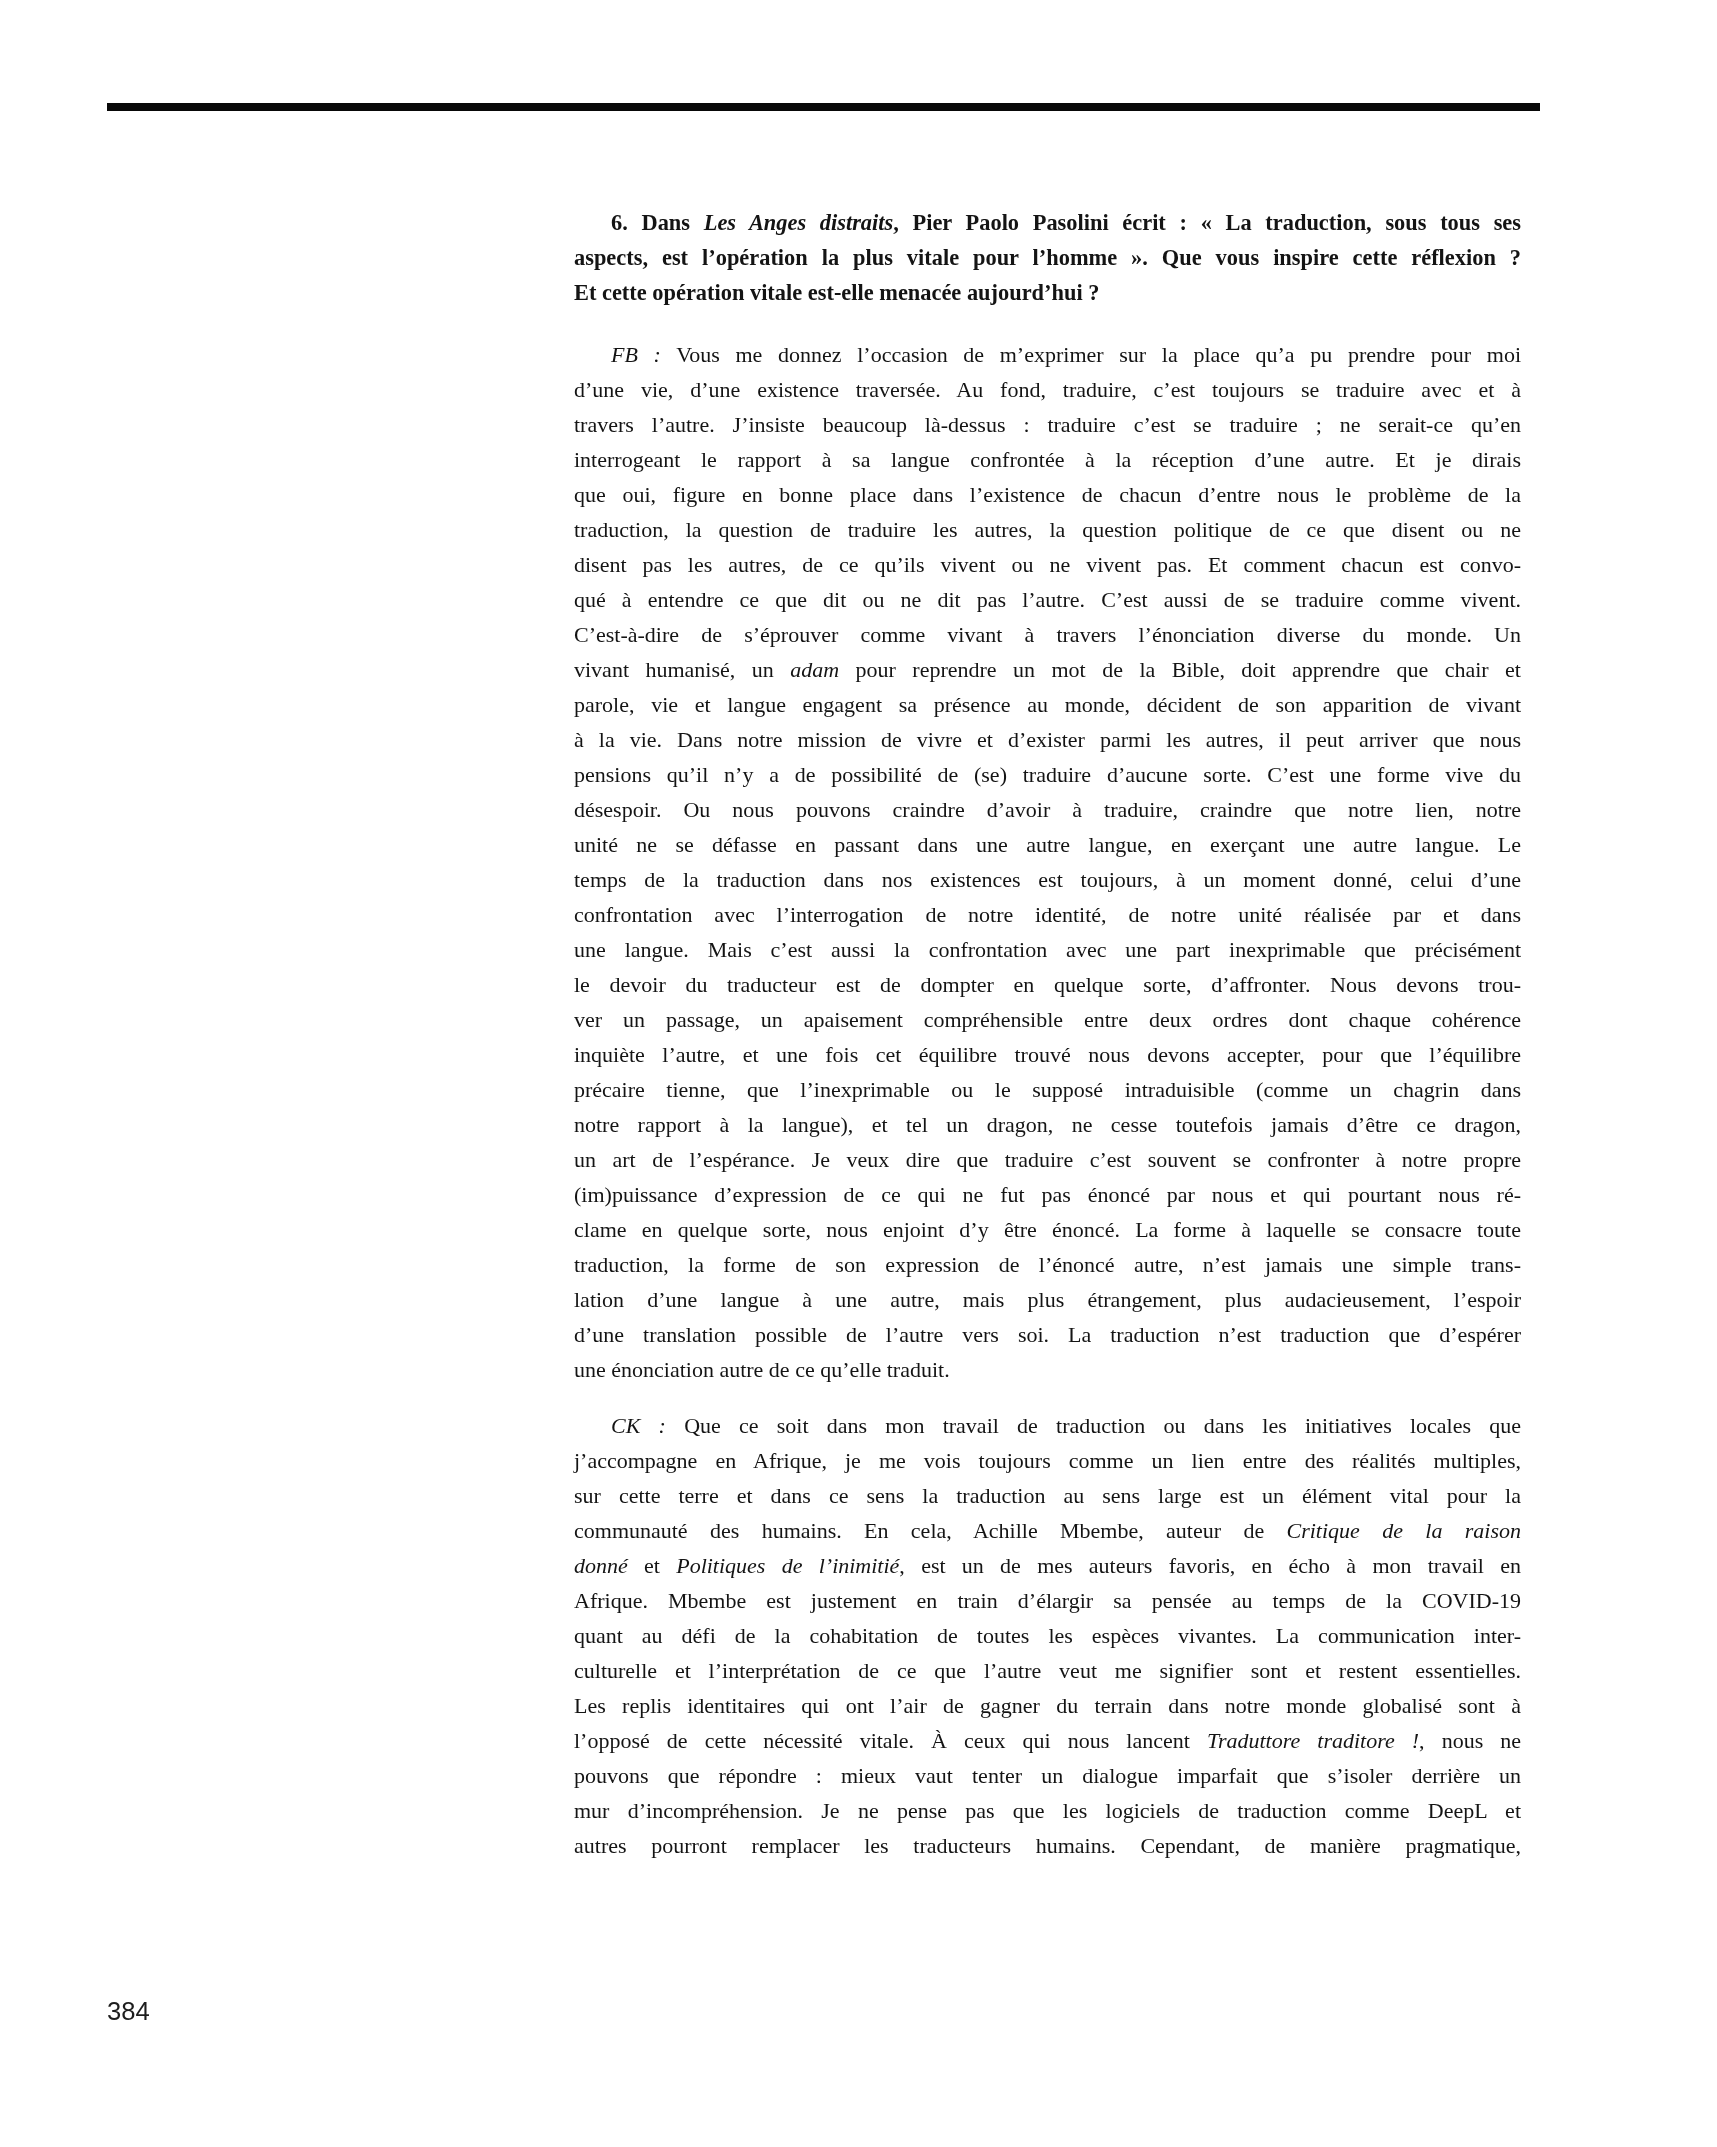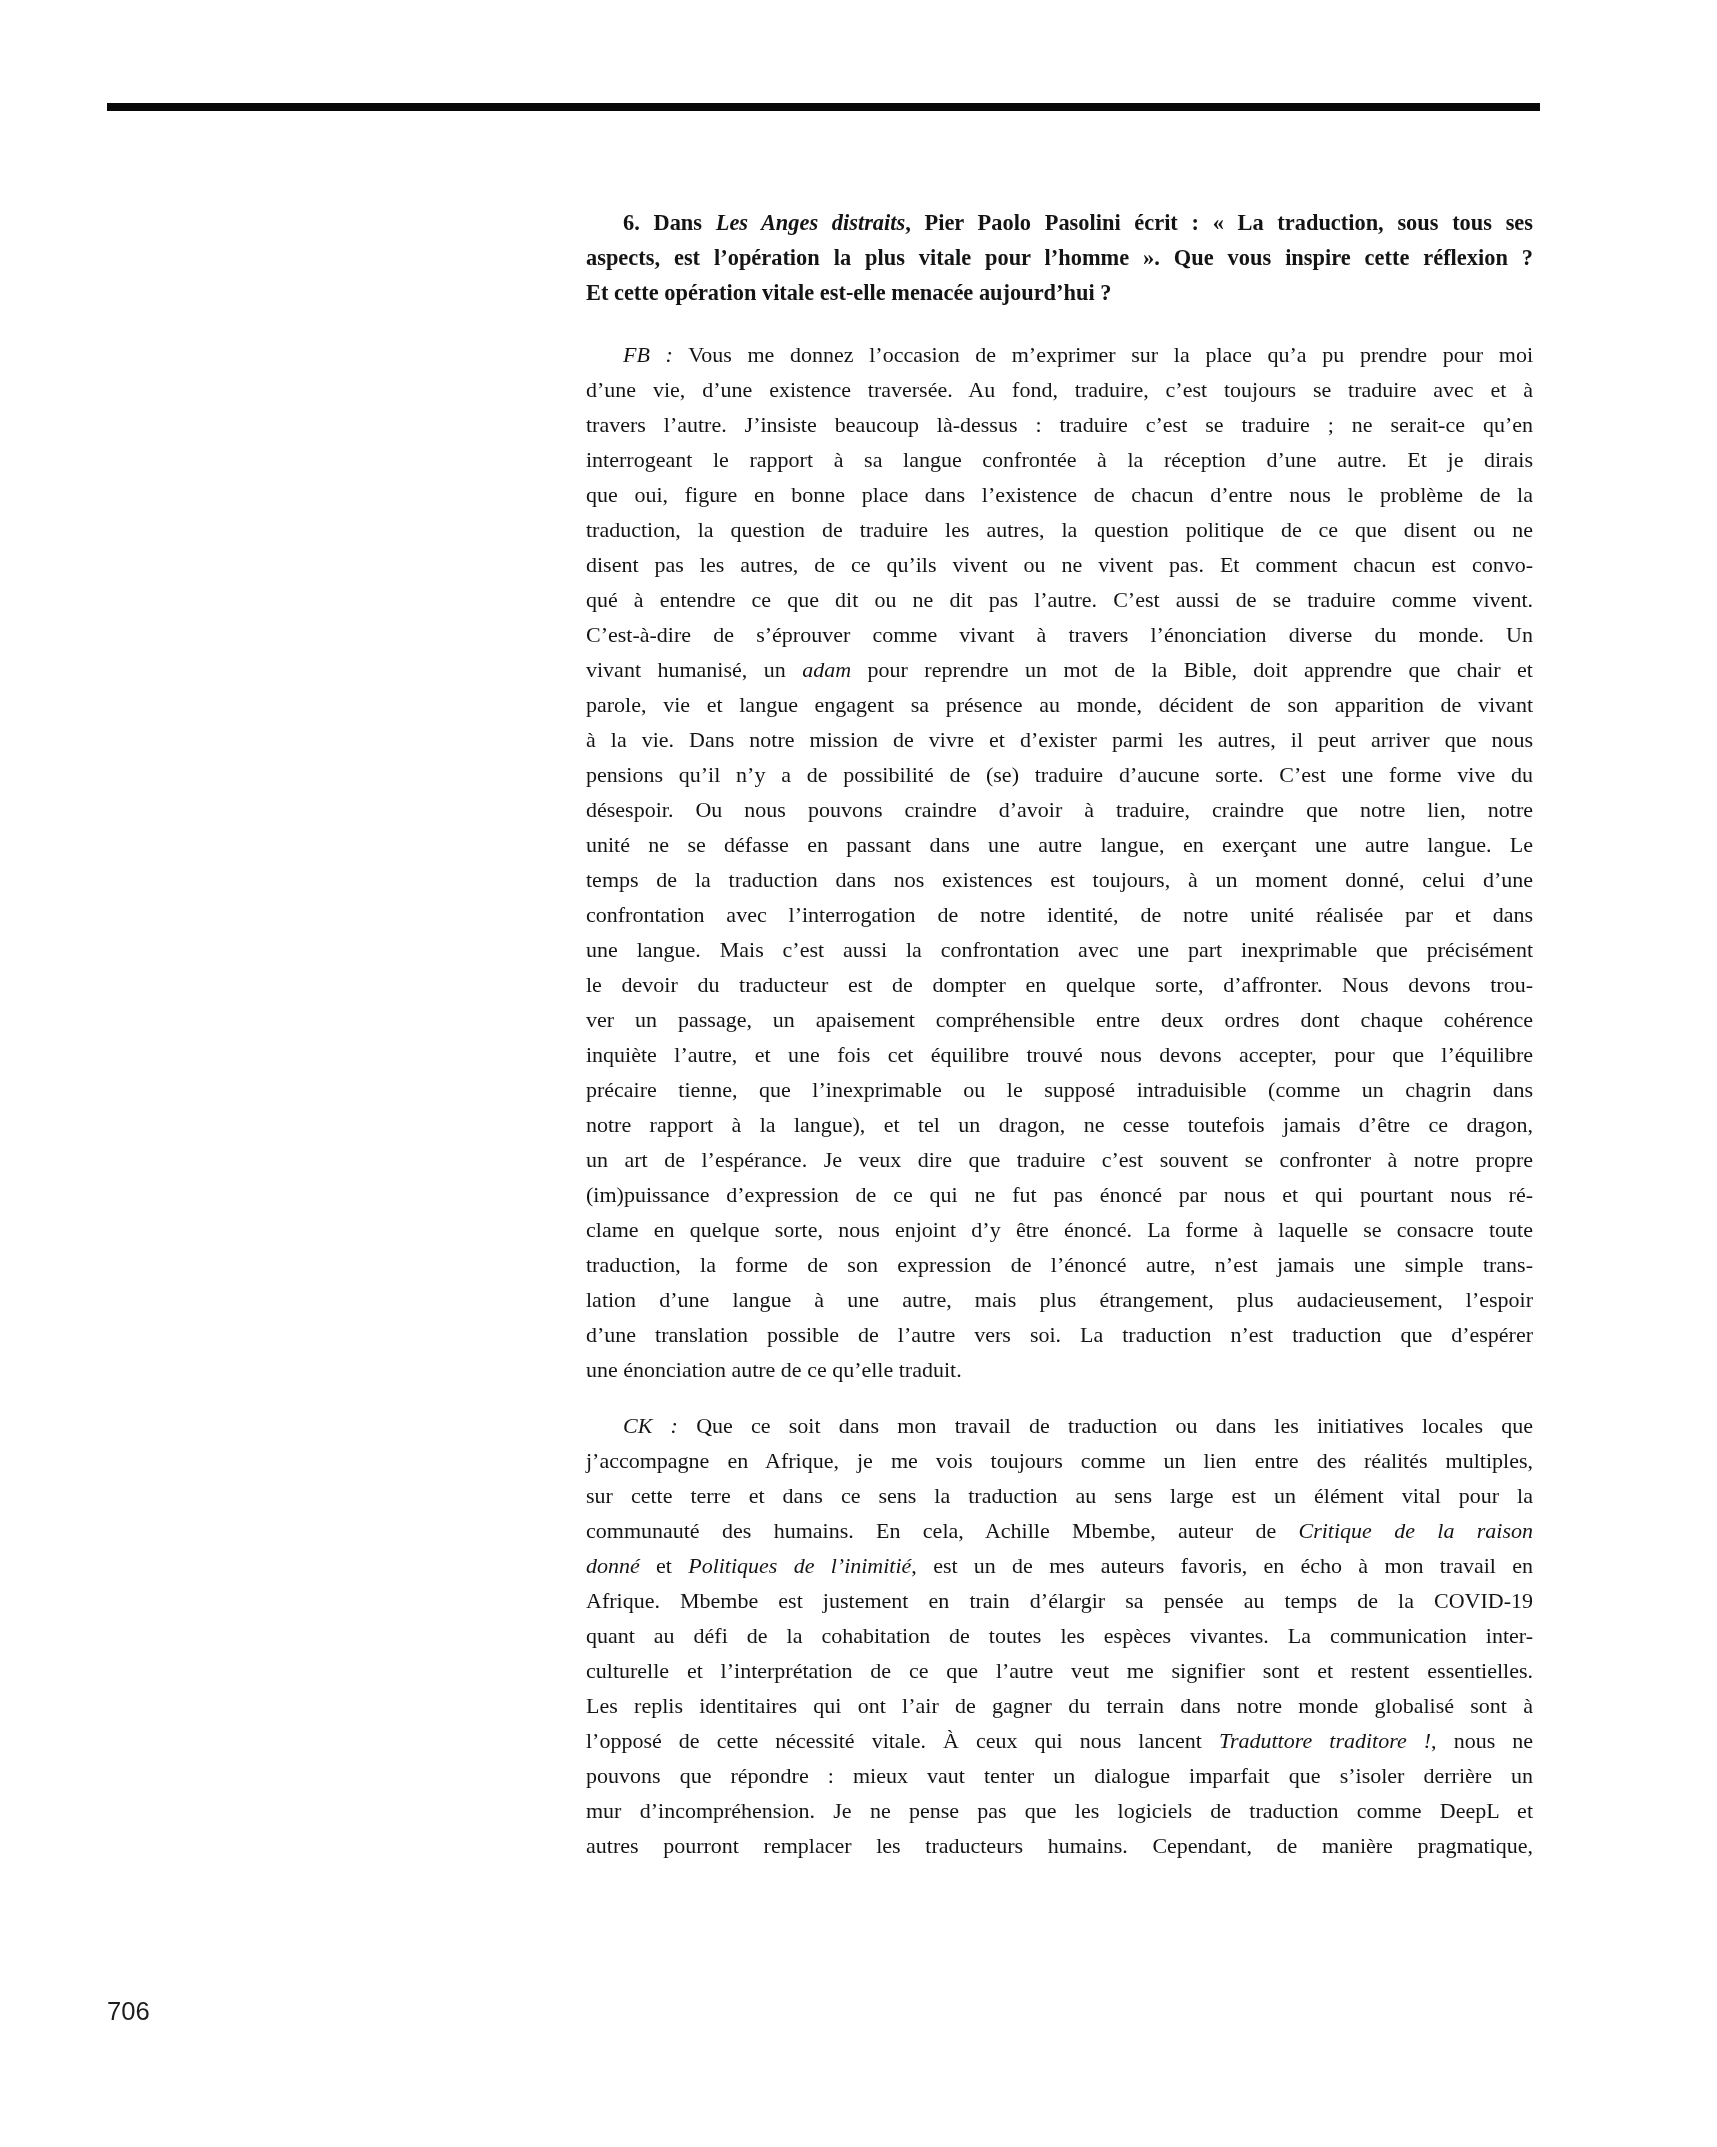--- a/index.html
+++ b/index.html
@@ -18,21 +18,21 @@
   .top-rule {
     position: absolute;
     left: 107px;
     top: 103px;
     width: 1433px;
     height: 8.2px;
     background: #080808;
   }
   .text-block {
     position: absolute;
-    left: 586px;
+    left: 574px;
     top: 205px;
     width: 947px;
     font-size: 22px;
     line-height: 35px;
   }
   .question {
     font-weight: 700;
     font-size: 22.4px;
     margin: 0 0 27.4px 0;
   }
@@ -116,14 +116,14 @@
       <div class="line">quant au défi de la cohabitation de toutes les espèces vivantes. La communication inter-</div>
       <div class="line">culturelle et l’interprétation de ce que l’autre veut me signifier sont et restent essentielles.</div>
       <div class="line">Les replis identitaires qui ont l’air de gagner du terrain dans notre monde globalisé sont à</div>
       <div class="line">l’opposé de cette nécessité vitale. À ceux qui nous lancent <i>Traduttore traditore !</i>, nous ne</div>
       <div class="line">pouvons que répondre : mieux vaut tenter un dialogue imparfait que s’isoler derrière un</div>
       <div class="line">mur d’incompréhension. Je ne pense pas que les logiciels de traduction comme DeepL et</div>
       <div class="line">autres pourront remplacer les traducteurs humains. Cependant, de manière pragmatique,</div>
     </section>
 </main>
 
-<div class="page-number">706</div>
+<div class="page-number">384</div>
 
 
 </body></html>

